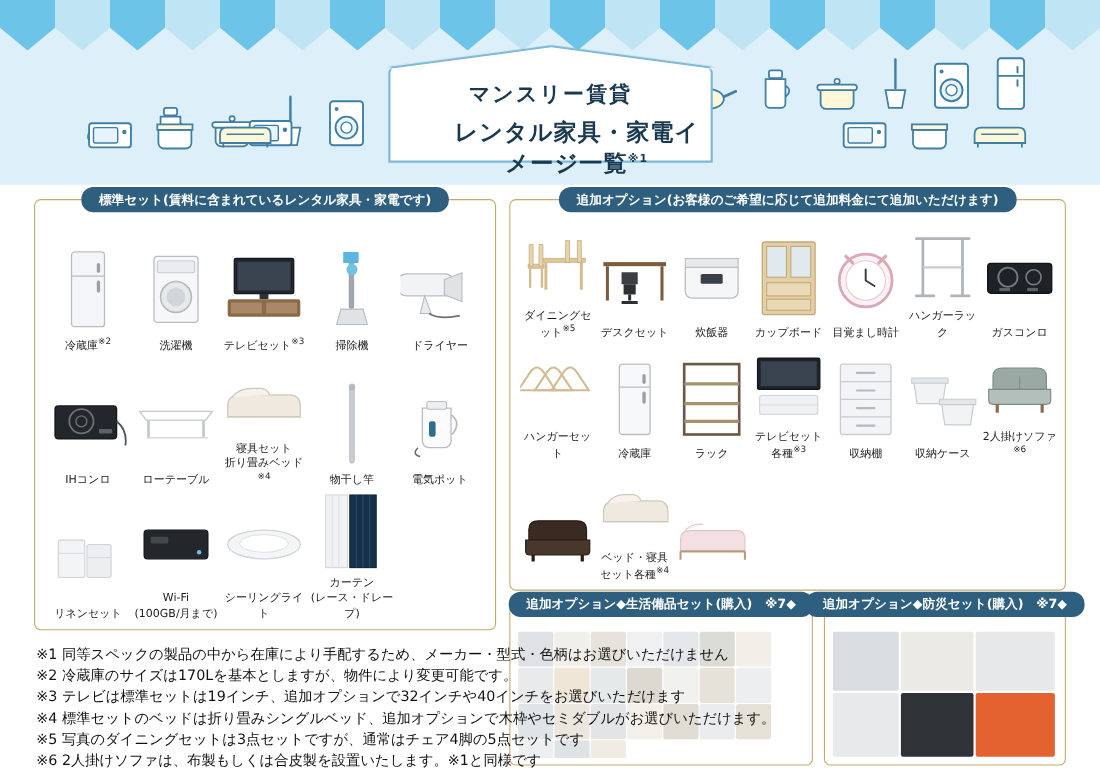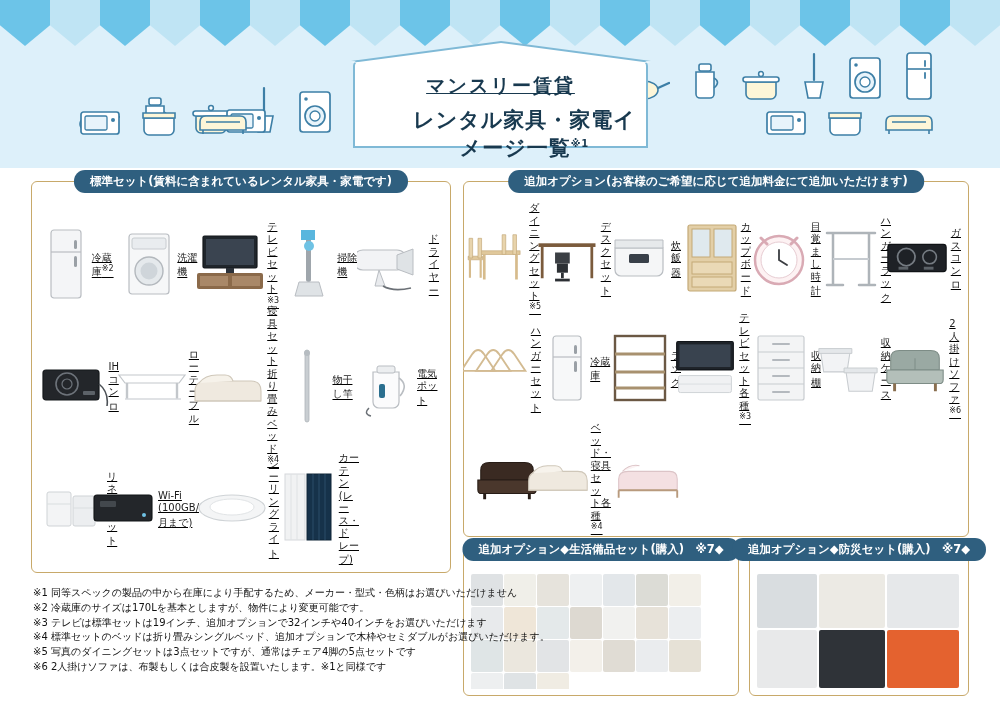--- a/index.html
+++ b/index.html
@@ -50,21 +50,21 @@
   }
   .title-box:before{
     content:"";
     position:absolute;left:50%;top:-19px;transform:translateX(-50%);
     width:0;height:0;
     border-left:150px solid transparent;
     border-right:150px solid transparent;
     border-bottom:20px solid #ffffff;
     filter:drop-shadow(0 -2px 0 #7fb9d6);
   }
-  .title-line1{font-size:19px;color:#18394f;letter-spacing:2px;font-weight:bold;text-decoration:underline;}
+  .title-line1{font-size:19px;color:#18394f;letter-spacing:2px;font-weight:bold;}
   .title-line2{font-size:21px;color:#18394f;letter-spacing:1px;font-weight:bold;margin-top:7px;margin-left:48px;}
   .title-note{font-size:10px;vertical-align:super;}
 
   
   .panel{
     position:absolute;
     border:1.5px solid #c8a96a;
     border-radius:6px;
     background:#ffffff;
     box-sizing:border-box;
@@ -79,22 +79,22 @@
 
   #panel-standard{left:31px;top:181px;width:420px;height:392px;}
   #panel-options{left:463px;top:181px;width:506px;height:356px;}
   #panel-living{left:463px;top:549px;width:276px;height:147px;}
   #panel-bousai{left:749px;top:549px;width:220px;height:147px;}
 
   
   .grid{display:flex;flex-wrap:wrap;box-sizing:border-box;}
   .cell{
     box-sizing:border-box;
-    display:flex;flex-direction:row;align-items:center;justify-content:flex-end;
-    text-decoration:underline;
+    display:flex;flex-direction:column;align-items:center;justify-content:flex-end;
+    text-align:center;
   }
   .thumb{
     display:flex;align-items:center;justify-content:center;
     width:100%;
   }
   .cap{
     font-size:10px;color:#1b1b1b;line-height:1.25;margin-top:3px;
     white-space:pre-line;
   }
   .cap .sup{font-size:8px;vertical-align:super;}
@@ -110,21 +110,21 @@
   .mini-photos{
     position:absolute;left:7px;top:24px;right:7px;bottom:6px;
     display:flex;flex-wrap:wrap;align-content:flex-start;
     gap:1px;overflow:hidden;
   }
   .mini{width:32px;height:32px;border-radius:2px;background:#eceae6;}
 
   
   .notes{
     position:absolute;left:33px;top:586px;width:420px;
-    font-size:10px;line-height:1.48;color:#111;
+    font-size:13px;line-height:1.48;color:#111;
   }
   .notes div{white-space:nowrap;}
 
   
   svg{display:block;}
 </style>
 </head>
 <body>
 
 <div class="page">

